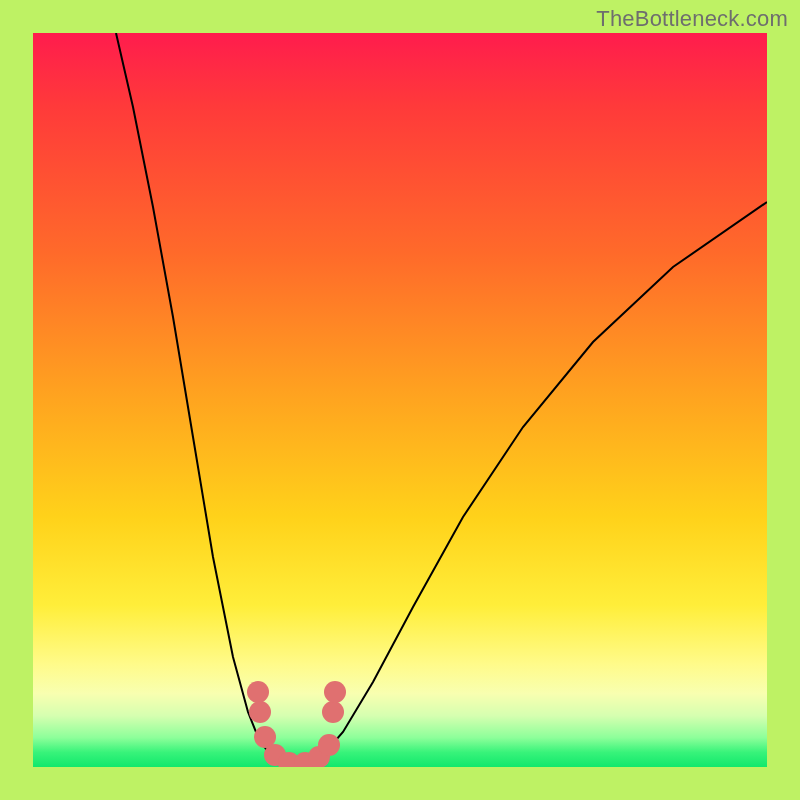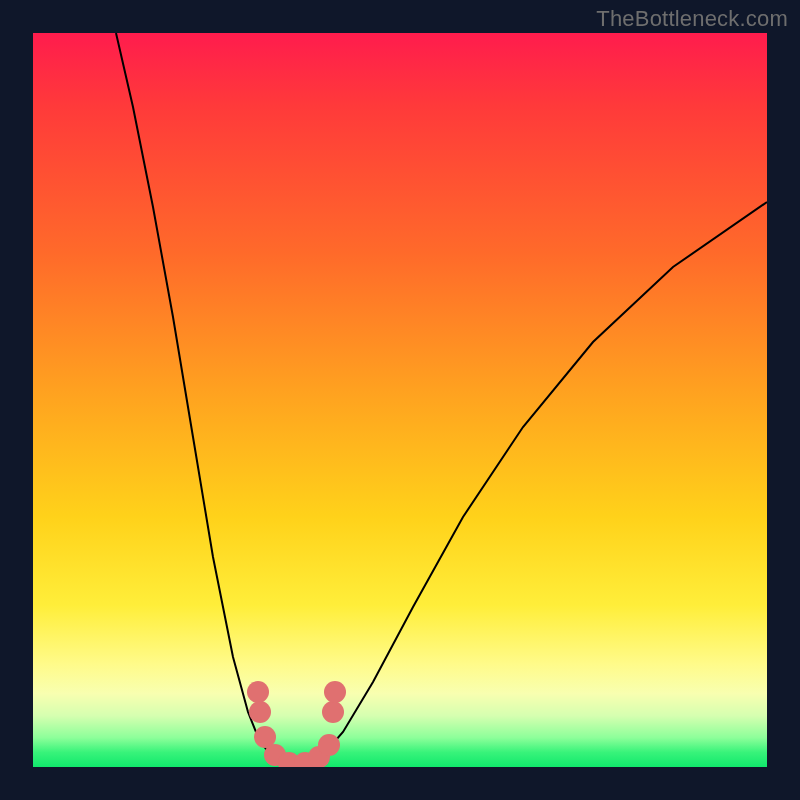--- a/index.html
+++ b/index.html
@@ -8,21 +8,21 @@
     width: 800px;
     height: 800px;
     background: #000;
     overflow: hidden;
     font-family: Arial, Helvetica, sans-serif;
   }
   .frame {
     position: absolute;
     left: 0; top: 0;
     width: 800px; height: 800px;
-    background: #0f172a;
+    background: #bef264;
   }
   .plot-area {
     position: absolute;
     left: 33px;
     top: 33px;
     width: 734px;
     height: 734px;
     
     background: linear-gradient(
       to bottom,

